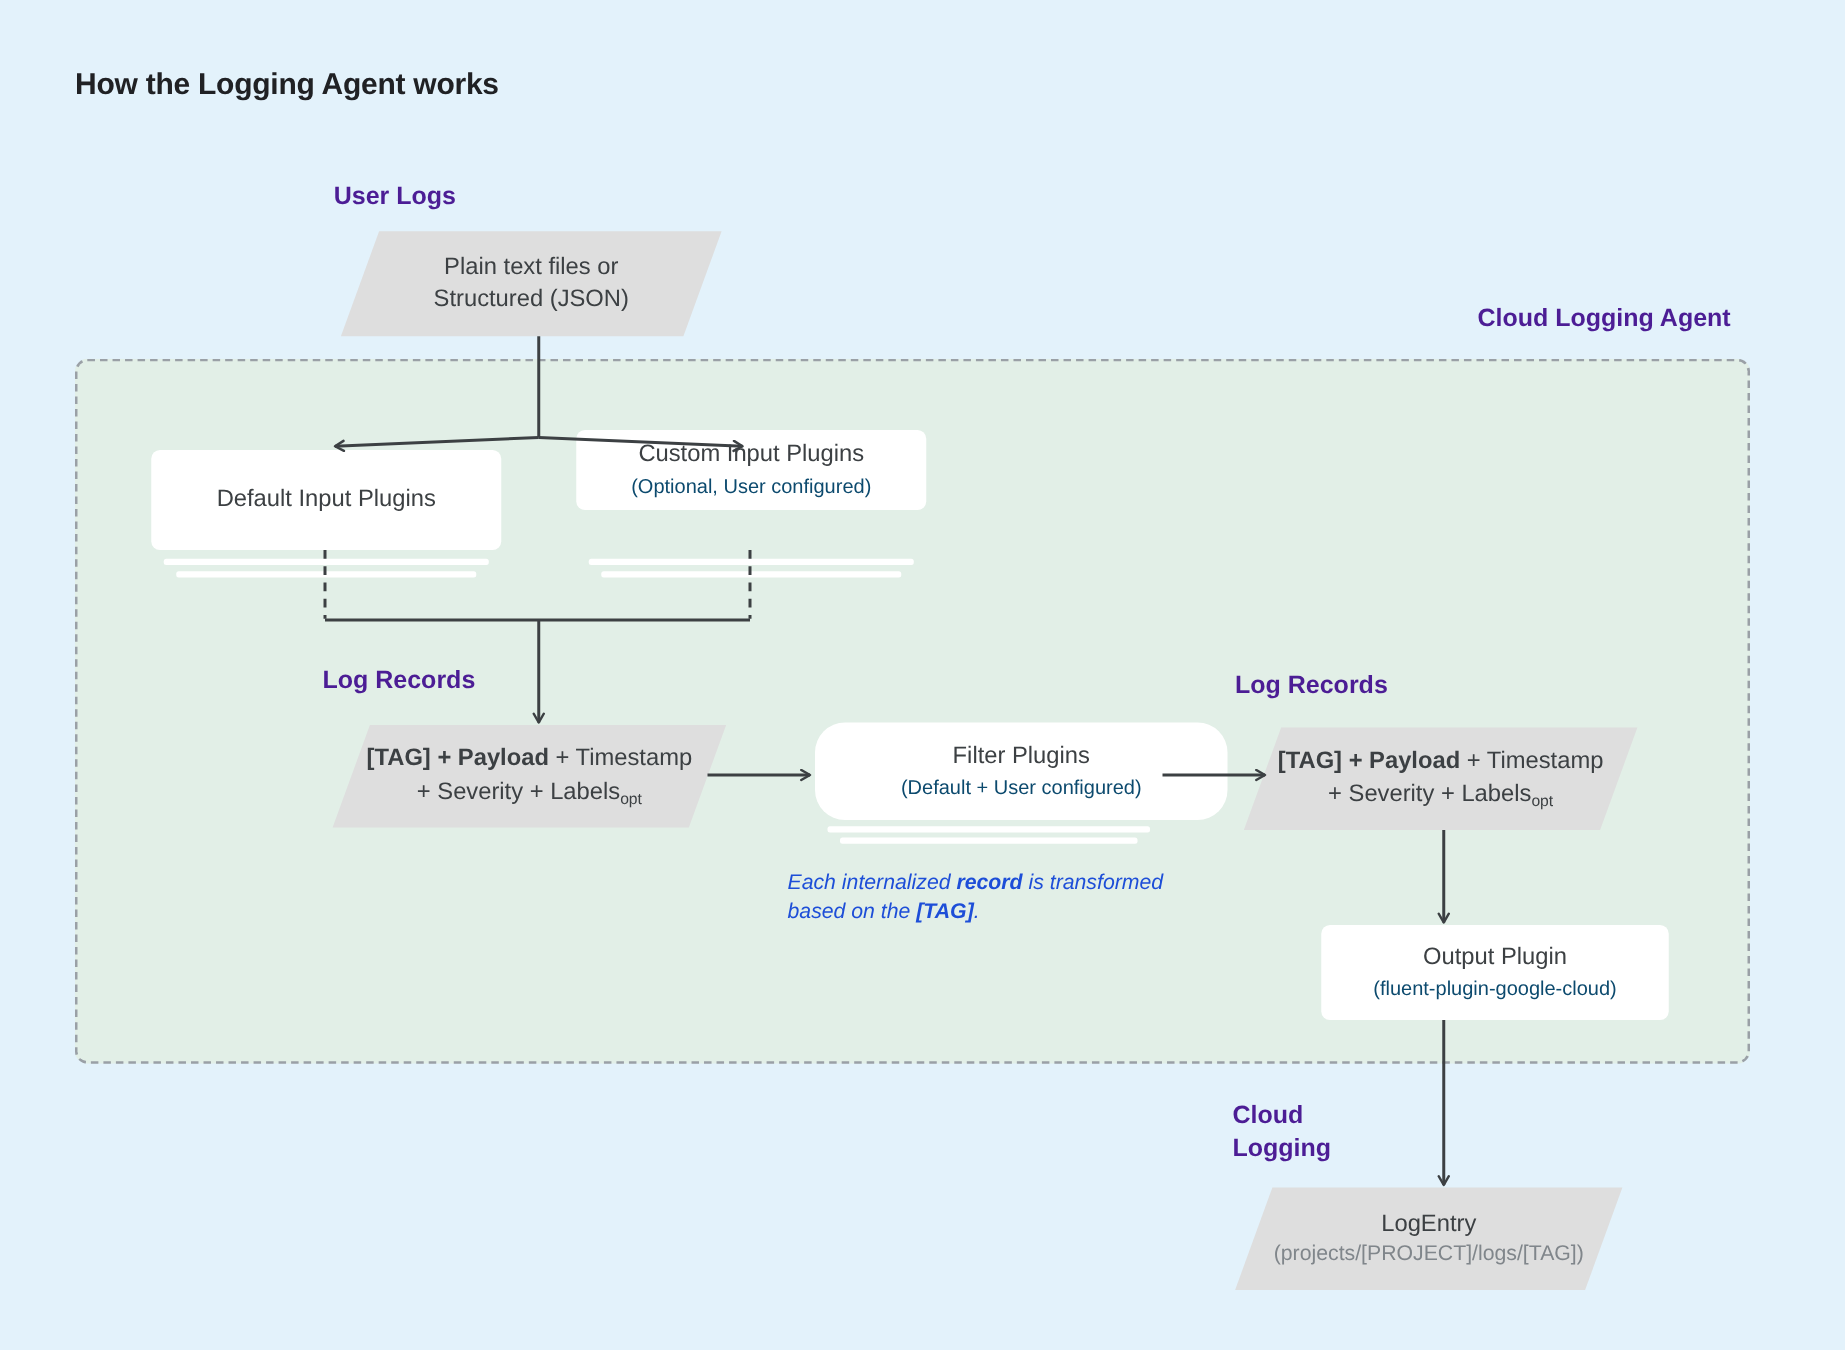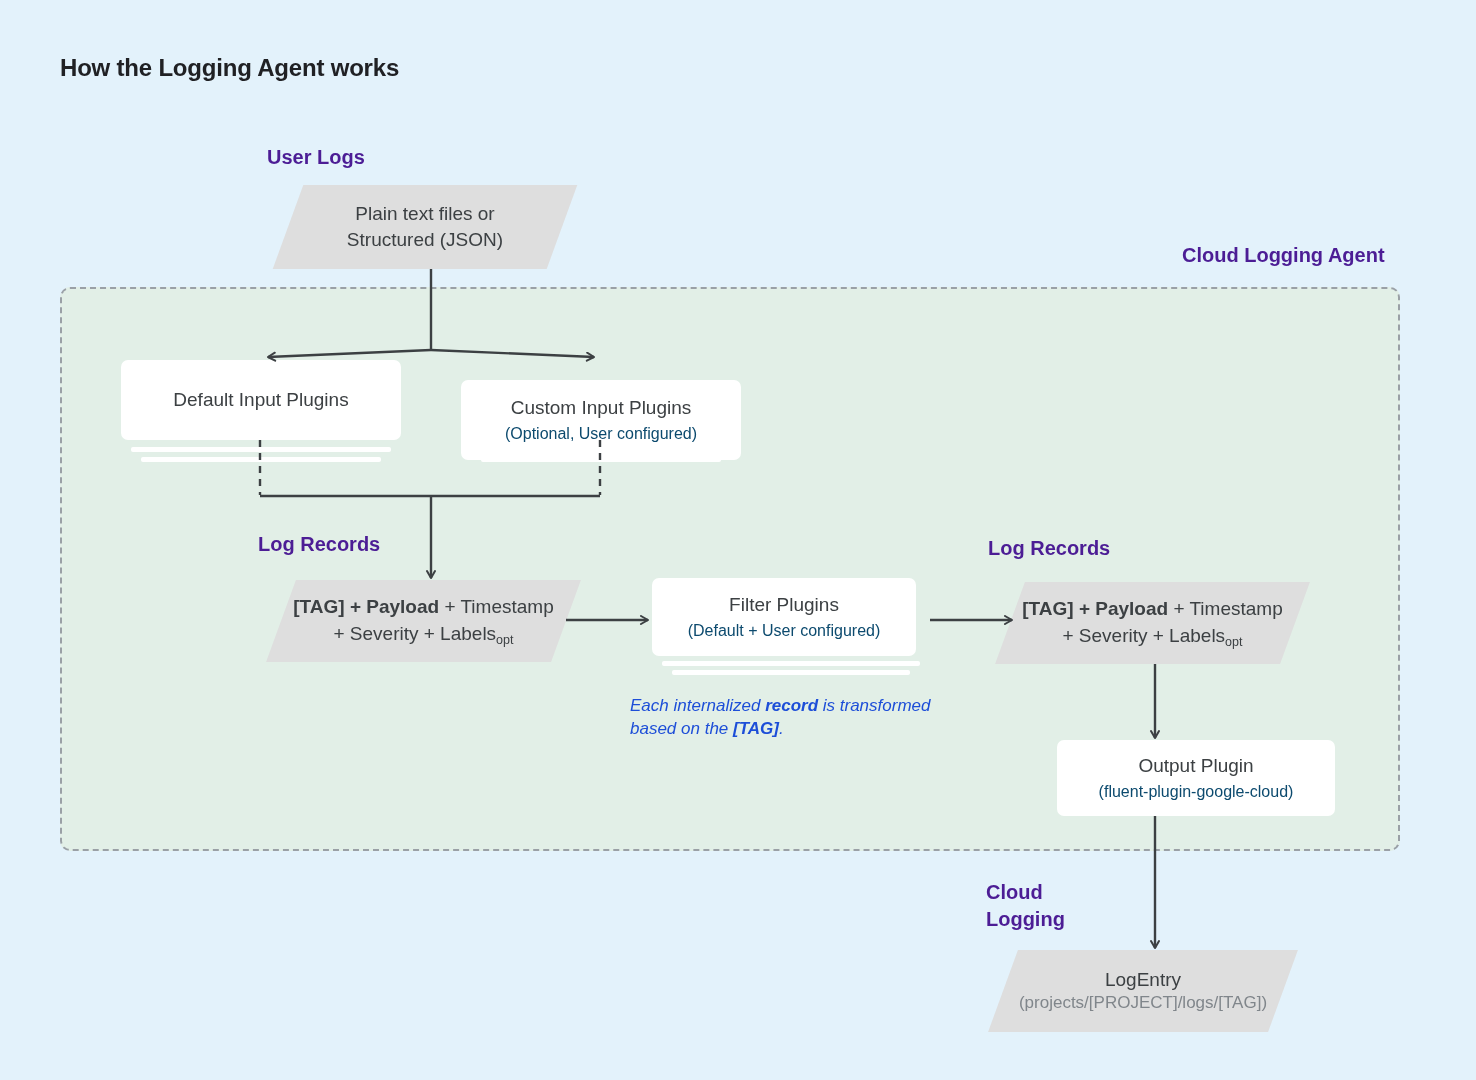--- a/index.html
+++ b/index.html
@@ -131,22 +131,22 @@
   }
   
   .stack-bar {
     position: absolute;
     background: #ffffff;
     height: 5px;
     border-radius: 2px;
   }
 
   #card-default-input { left: 121px; top: 360px; width: 280px; height: 80px; text-align: right; }
-  #card-custom-input  { left: 461px; top: 380px; width: 280px; height: 80px; }
-  #card-filter        { left: 652px; top: 578px; width: 264px; height: 78px; }
+  #card-custom-input  { left: 461px; top: 344px; width: 280px; height: 64px; }
+  #card-filter        { left: 652px; top: 578px; width: 330px; height: 78px; border-radius: 24px; }
   #card-output        { left: 1057px; top: 740px; width: 278px; height: 76px; }
 
   
   .note {
     position: absolute;
     left: 630px;
     top: 694px;
     width: 320px;
     font-size: 17px;
     font-style: italic;

